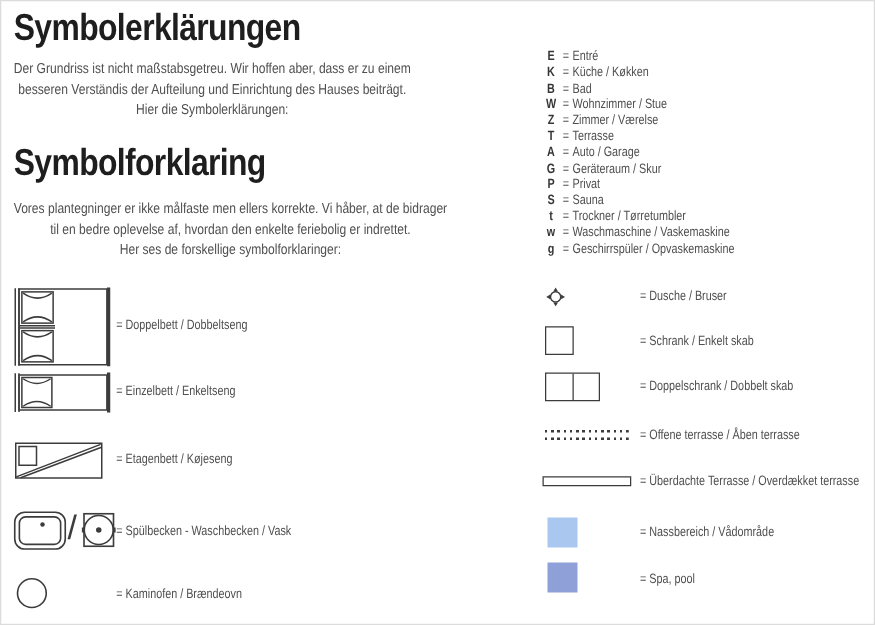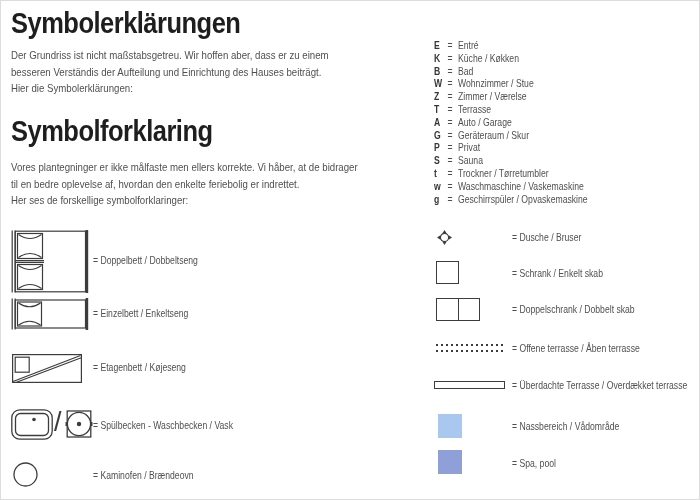--- a/index.html
+++ b/index.html
@@ -1,17 +1,17 @@
 <!DOCTYPE html>
 <html><head>
 <meta charset="utf-8">
 <style>
   * { margin:0; padding:0; box-sizing:border-box; }
   html,body { width:700px; height:500px; background:#ffffff; font-family:"Liberation Sans",sans-serif; overflow:hidden; }
-  .page { position:relative; width:700px; height:500px; background:#fff; border:1px solid #dcdcdc; overflow:hidden; }
+  .page { position:relative; width:700px; height:500px; background:#fff; border:1px solid #dcdcdc; overflow:hidden;text-align:center; }
 
   .h-title { position:absolute; left:10px; font-weight:bold; font-size:30px; color:#1e1e1e; letter-spacing:-0.6px;
              transform:scaleX(0.85); transform-origin:0 0; white-space:nowrap; }
   .para { position:absolute; left:10px; font-size:11.5px; line-height:16.5px; color:#4f4f4f;
           transform:scaleX(0.84); transform-origin:0 0; }
   .para span { display:block; white-space:nowrap; }
 
   .abbr-list { position:absolute; left:433px; top:38px; transform:scaleX(0.8); transform-origin:0 0; }
   .abbr-row { display:flex; line-height:12.8px; font-size:10.8px; color:#4f4f4f; }
   .abbr-letter { width:17px; font-weight:bold; color:#363636; }

